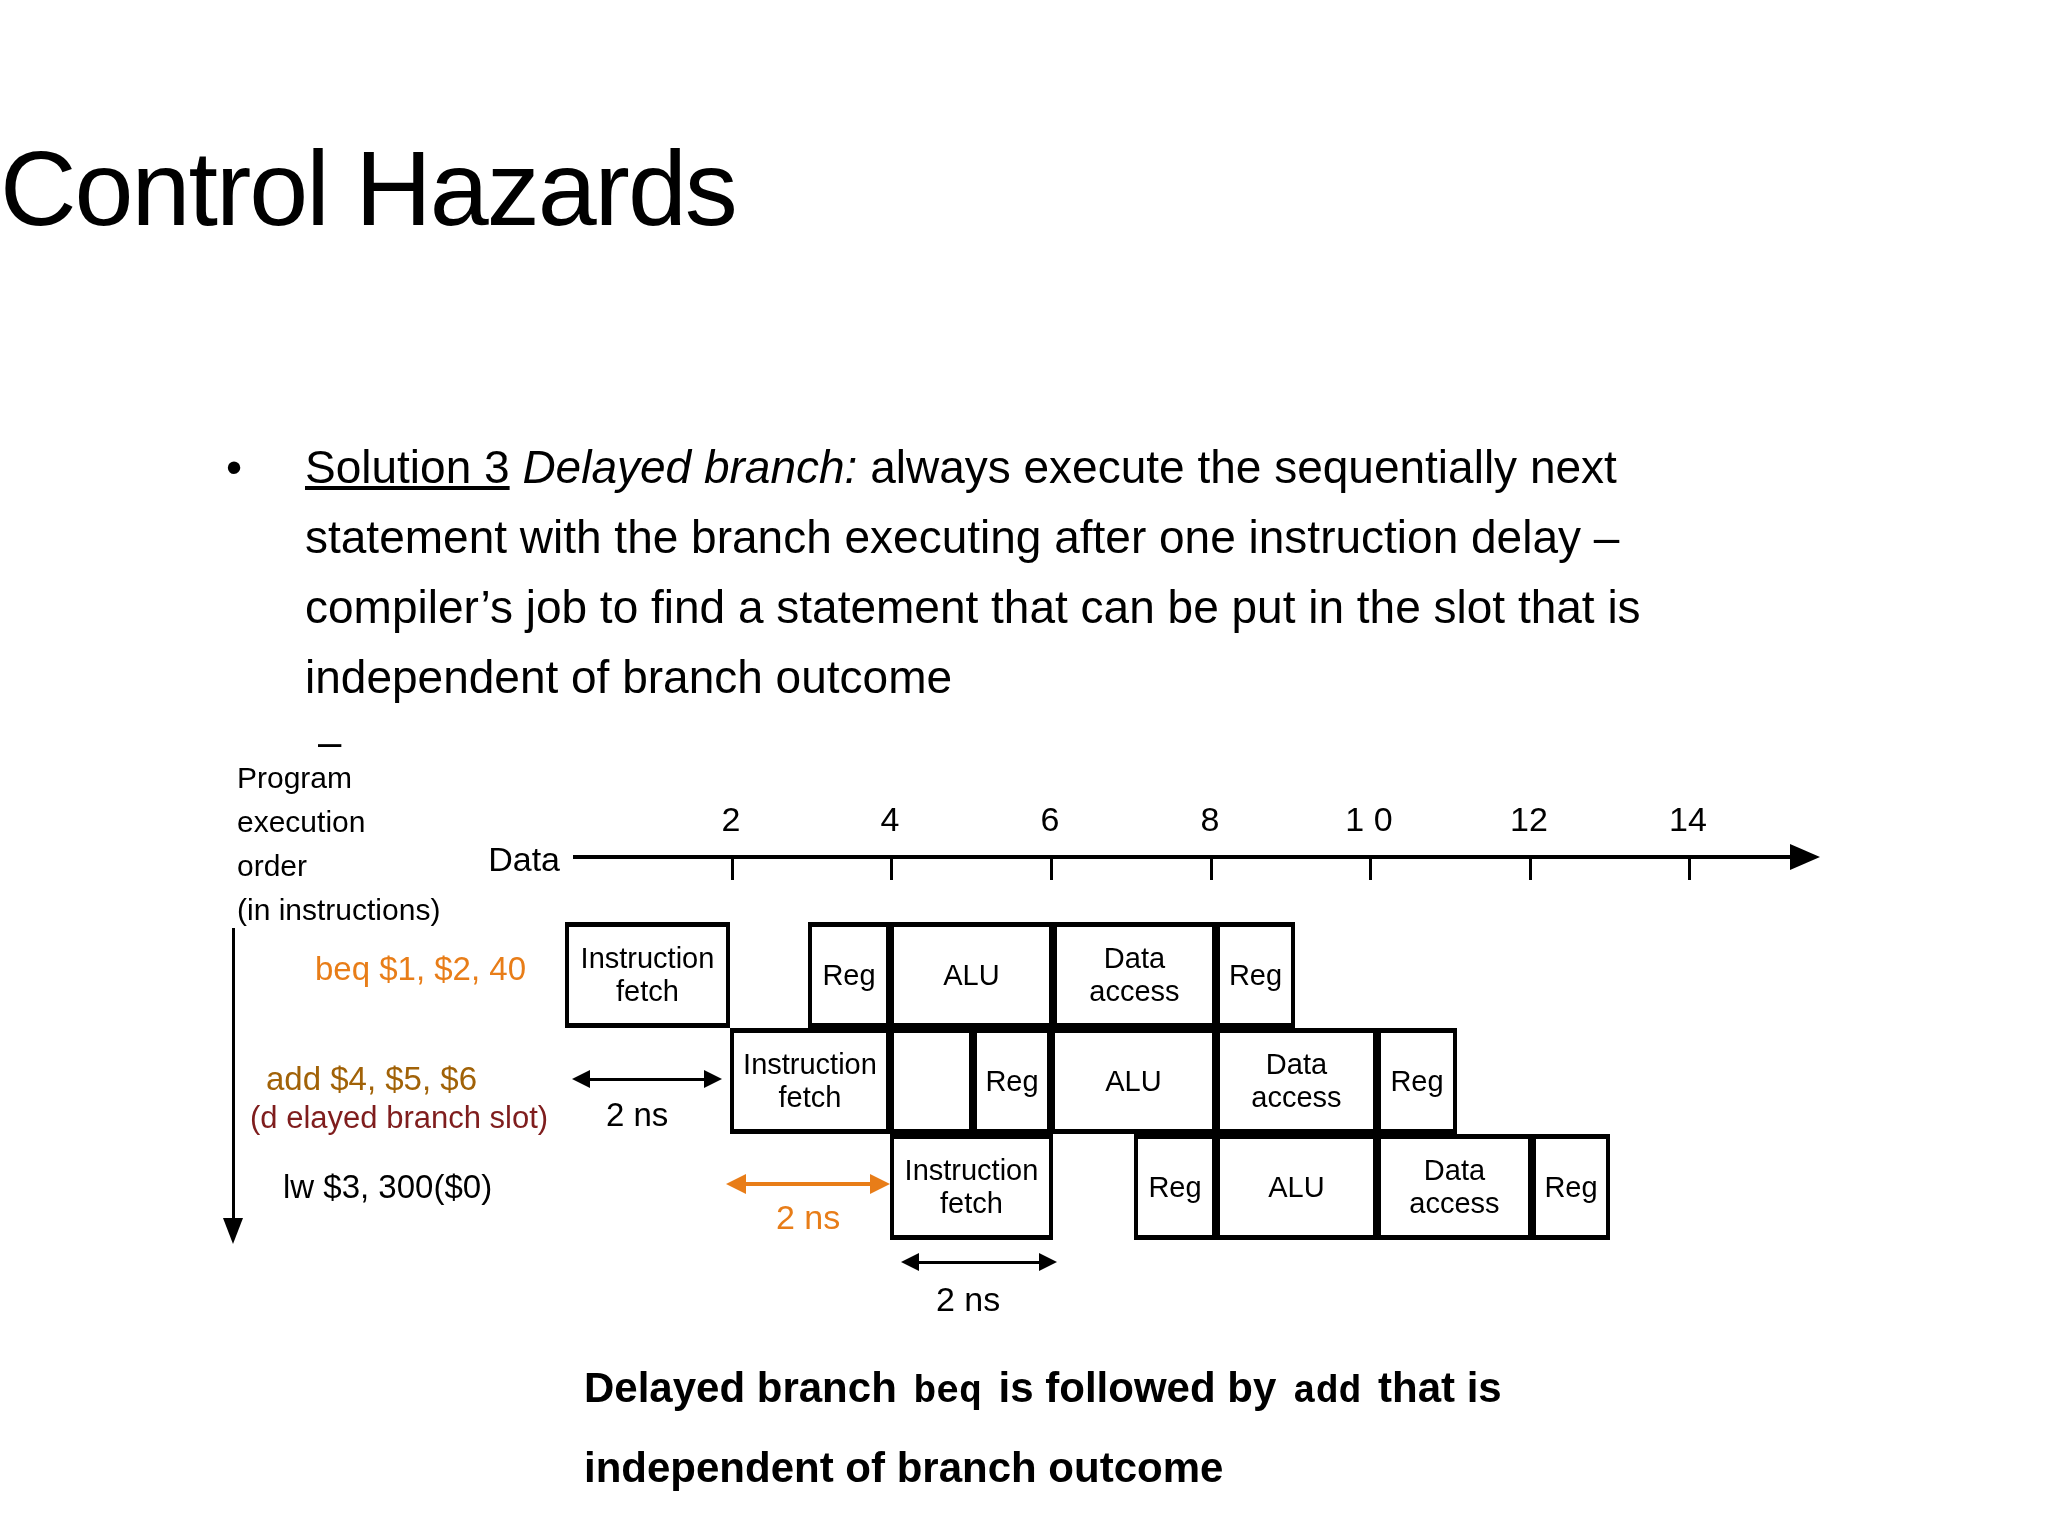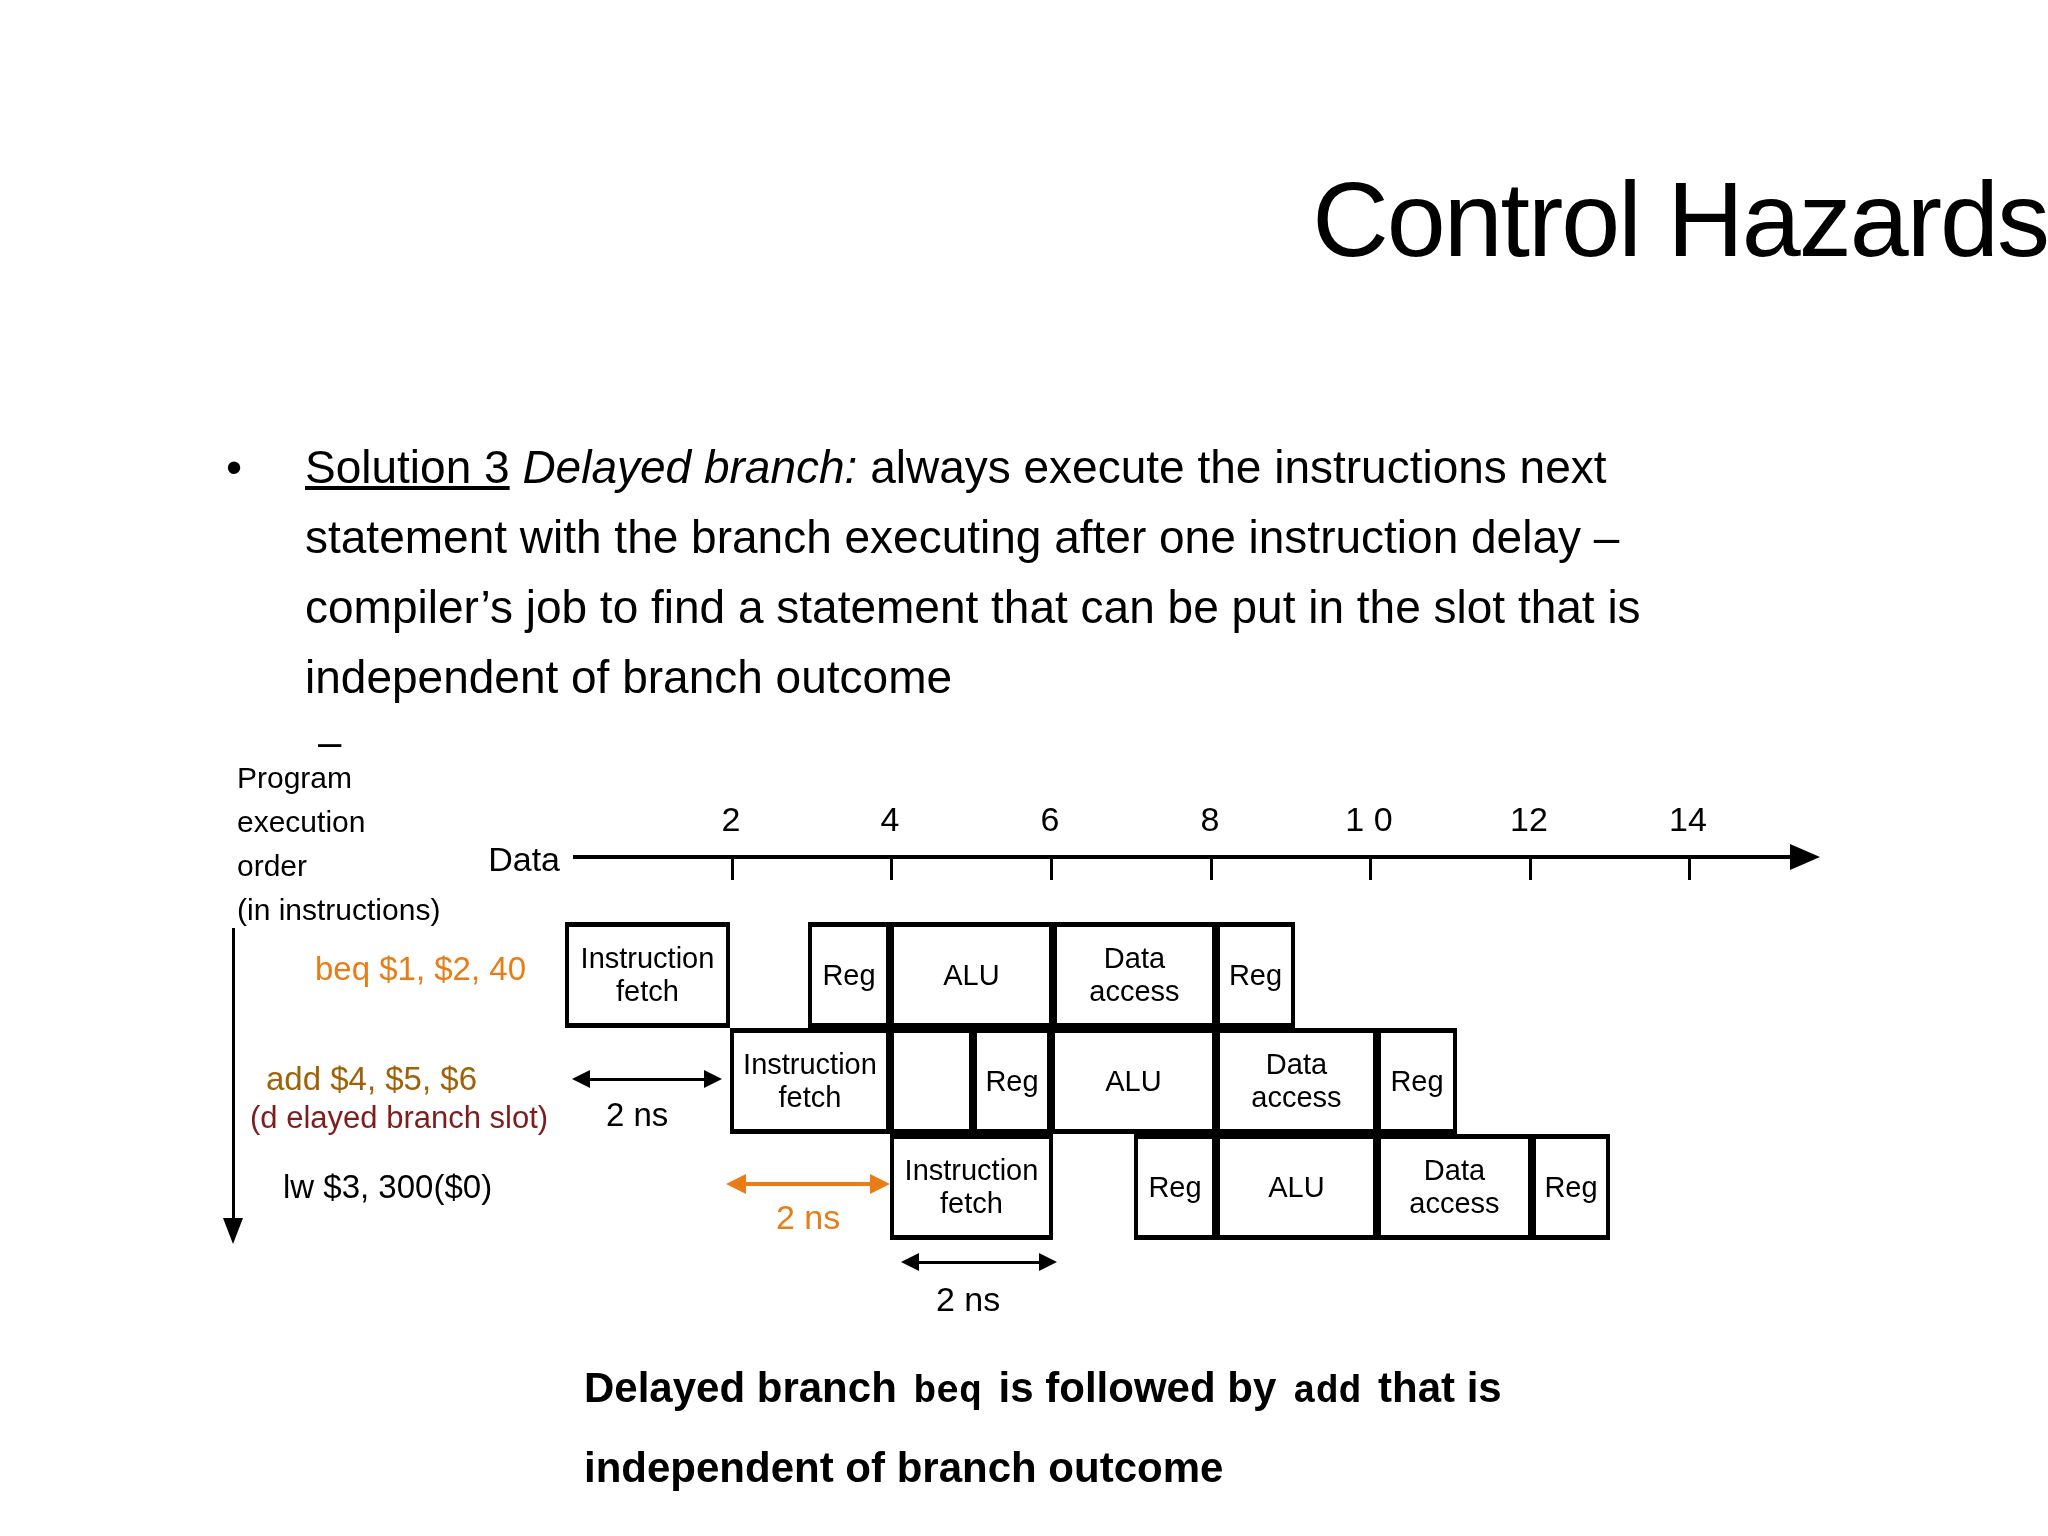--- a/index.html
+++ b/index.html
@@ -3,22 +3,22 @@
 <meta charset="utf-8">
 <style>
   html,body{margin:0;padding:0;background:#888;}
   #slide{
     position:relative;width:2048px;height:1536px;background:#ffffff;
     font-family:"Liberation Sans",sans-serif;color:#000;overflow:hidden;
   }
   .abs{position:absolute;}
   
   #title{
-    left:0;right:0;top:128px;text-align:right;
-    font-size:106px;letter-spacing:-2px;color:#000;white-space:nowrap;margin-top:31px;
+    left:0;right:0;top:128px;text-align:left;
+    font-size:106px;letter-spacing:-2px;color:#000;white-space:nowrap;
   }
   
   .body-line{left:305px;width:1620px;font-size:46px;line-height:70px;white-space:nowrap;}
   .seg-u{text-decoration:underline;}
   .seg-i{font-style:italic;}
   #bullet-marker{left:226px;top:432px;font-size:46px;line-height:70px;}
   #sub-marker{left:318px;top:710px;font-size:42px;line-height:64px;}
   #sub-line{left:398px;top:710px;font-size:42px;line-height:64px;white-space:nowrap;}
   
   #program-order{left:237px;top:756px;font-size:30px;line-height:44px;}
@@ -50,21 +50,21 @@
   .seg-m{font-family:"Liberation Mono",monospace;font-size:38px;padding:0 5px;}
 </style>
 </head>
 <body>
 
 <div id="slide">
 
   <div id="title" class="abs">Control Hazards</div>
 
   <div id="bullet-marker" class="abs">•</div>
-  <div class="abs body-line" style="top:432px"><span class="seg-u">Solution 3</span><span> </span><span class="seg-i">Delayed branch:</span><span> always execute the instructions next</span></div>
+  <div class="abs body-line" style="top:432px"><span class="seg-u">Solution 3</span><span> </span><span class="seg-i">Delayed branch:</span><span> always execute the sequentially next</span></div>
   <div class="abs body-line" style="top:502px">statement with the branch executing after one instruction delay –</div>
   <div class="abs body-line" style="top:572px">compiler’s job to find a statement that can be put in the slot that is</div>
   <div class="abs body-line" style="top:642px">independent of branch outcome</div>
   <div id="sub-marker" class="abs">–</div>
 
   <div id="program-order" class="abs">
     <div>Program</div>
     <div>execution</div>
     <div>order</div>
     <div>(in instructions)</div>

